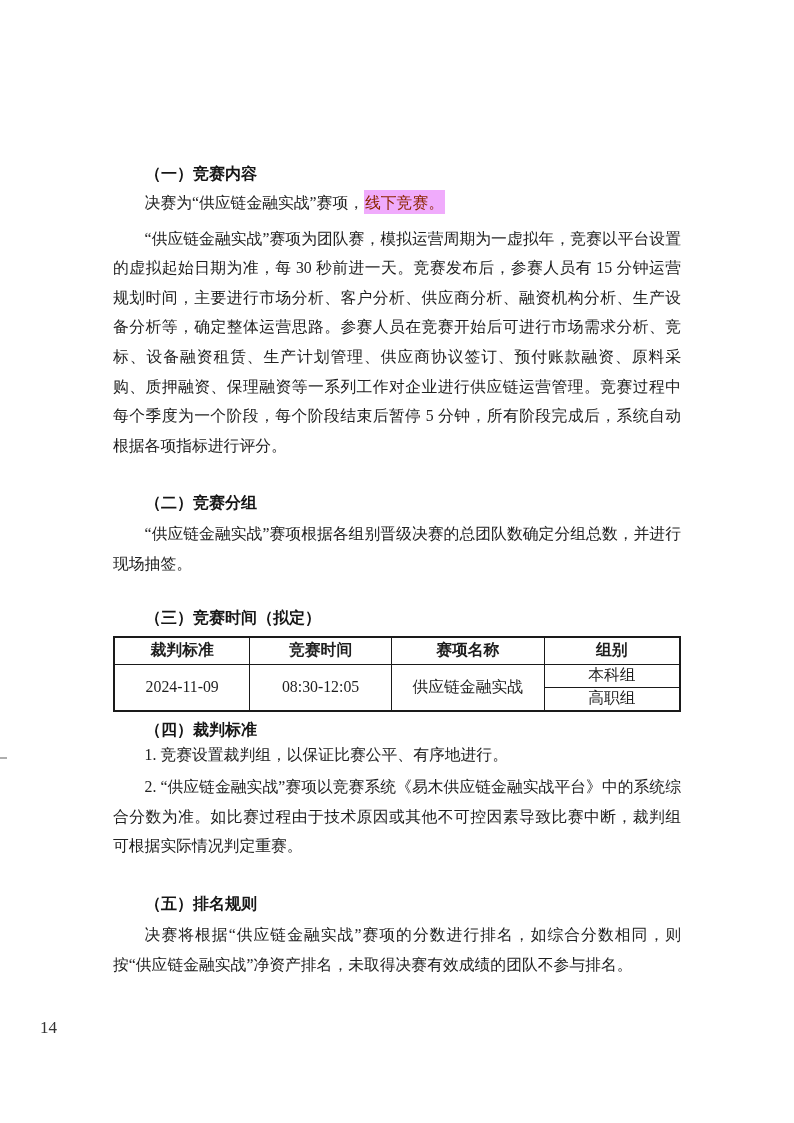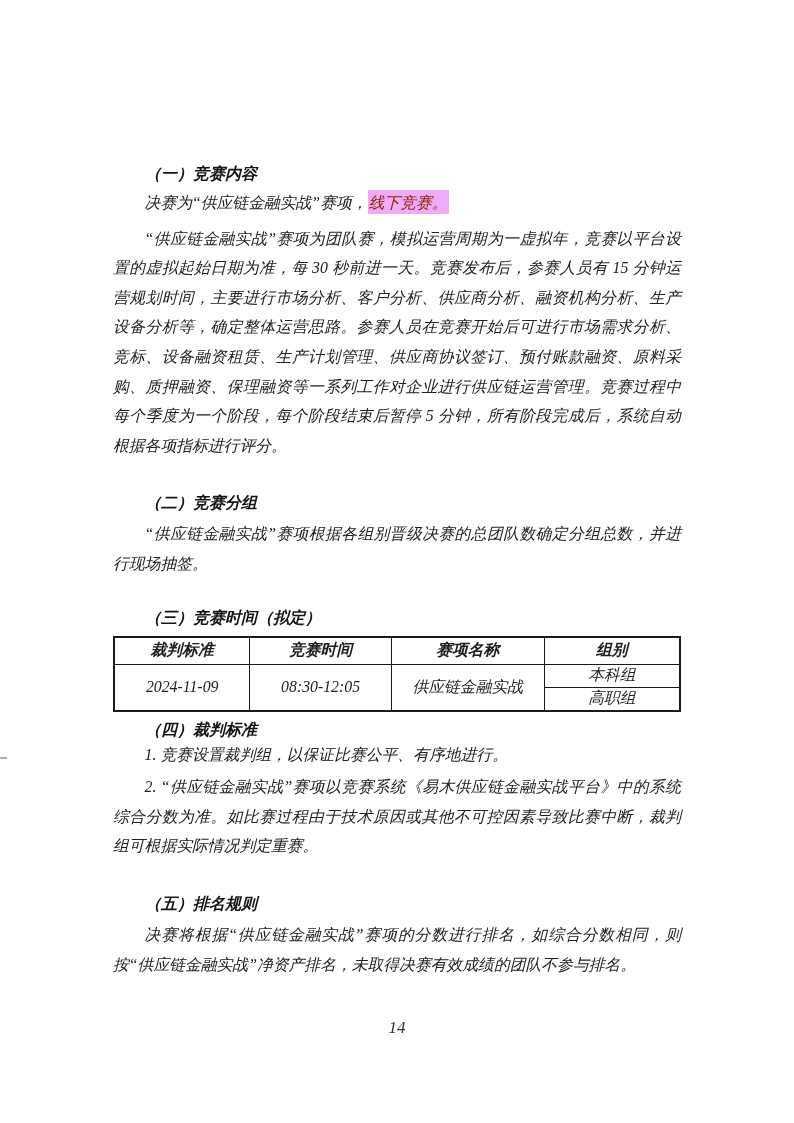--- a/index.html
+++ b/index.html
@@ -4,21 +4,20 @@
 <style>
   html, body { margin: 0; padding: 0; background: #ffffff; }
   .page {
     position: relative;
     width: 794px;
     height: 1055px;
     background: #ffffff;
     font-family: "Liberation Serif", "DejaVu Serif", serif;
     color: #1e1e1e;
     overflow: hidden;
-    font-style: italic;
   }
   .content {
     position: absolute;
     left: 113px;
     right: 113px;
     top: 163px;
   }
   .heading {
     font-weight: bold;
     font-size: 16px;
@@ -61,23 +60,24 @@
     text-align: center;
     vertical-align: middle;
     padding: 0;
   }
   table.schedule th { height: 26px; font-weight: bold; }
   table.schedule td { height: 22px; font-weight: normal; }
   .page-number {
     position: absolute;
     left: 0; right: 0;
     top: 1018px;
-    text-align: center;
+    text-align: left;
     font-size: 17px;
     color: #333333;
+    padding-left: 40px;
   }
   .edge-mark {
     position: absolute;
     left: 0;
     top: 757px;
     width: 7px;
     height: 2px;
     background: #9a9a9a;
     opacity: 0.8;
   }

